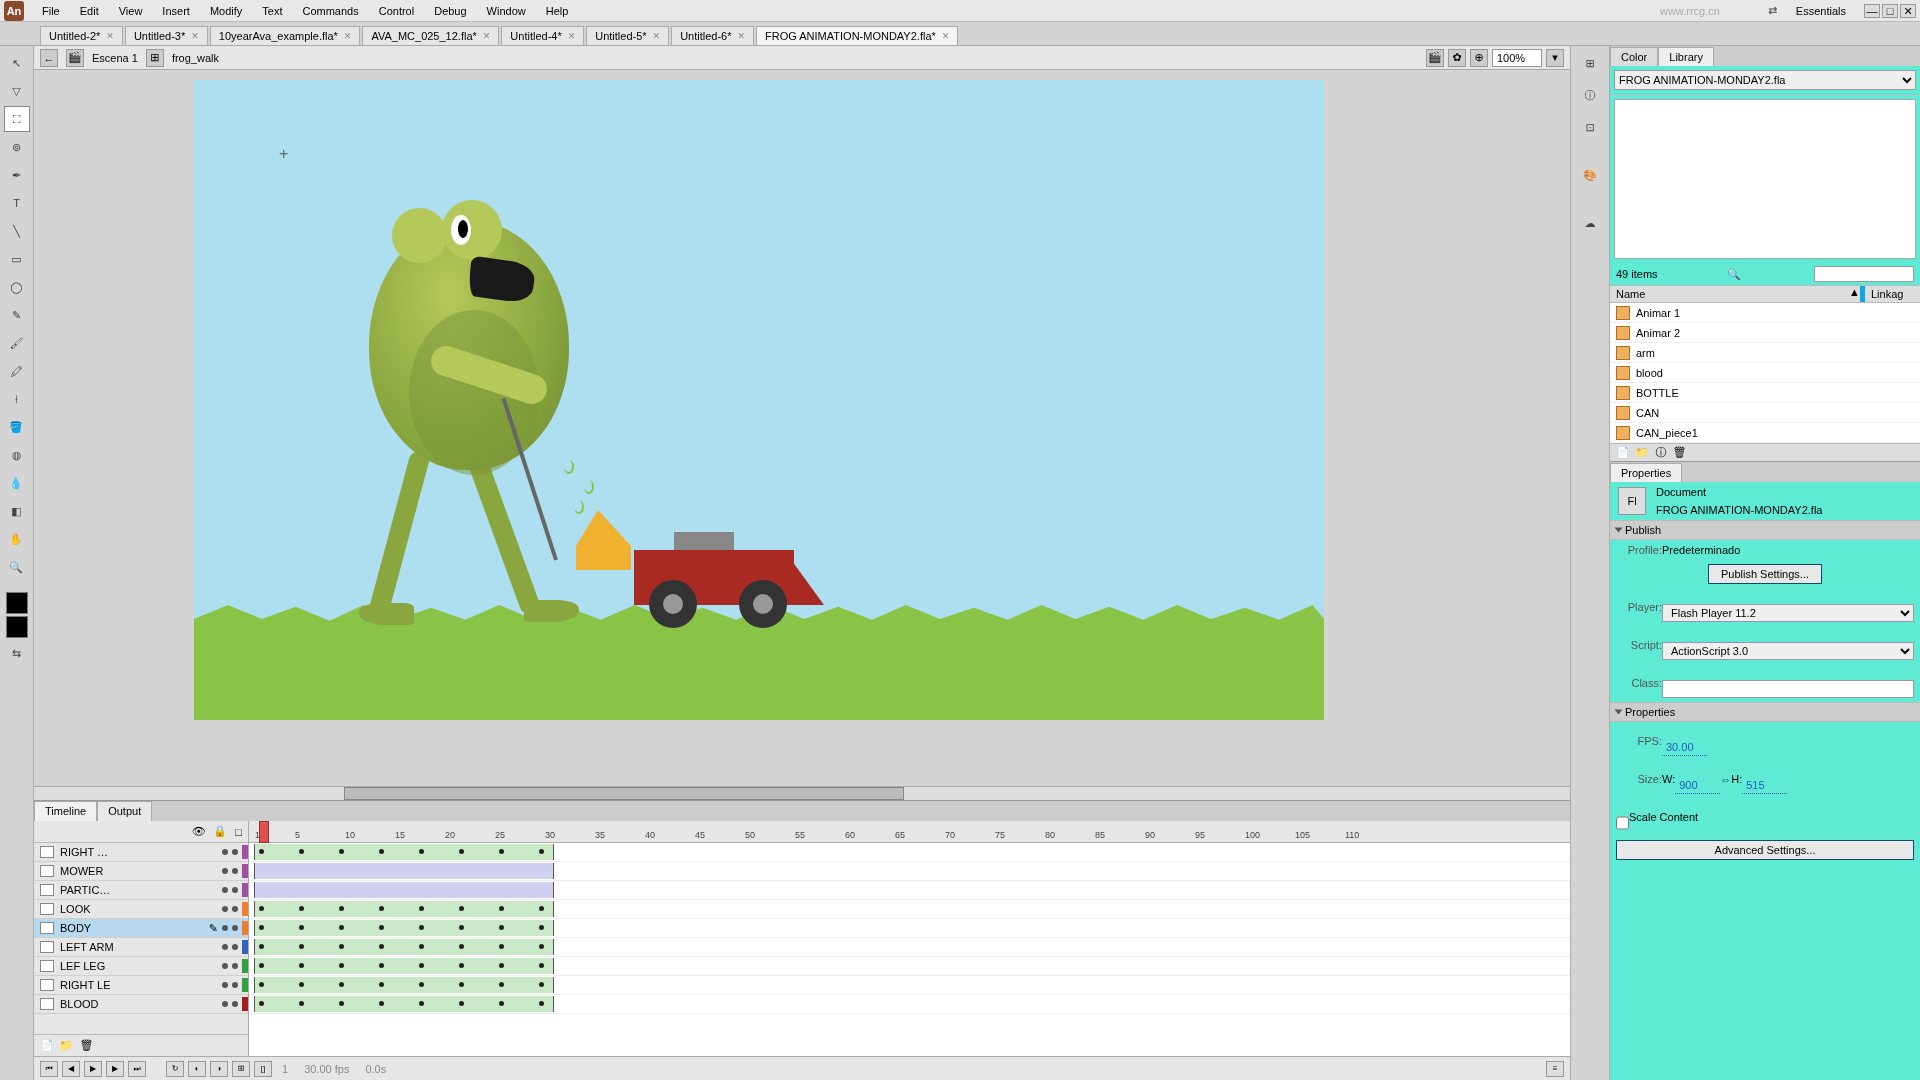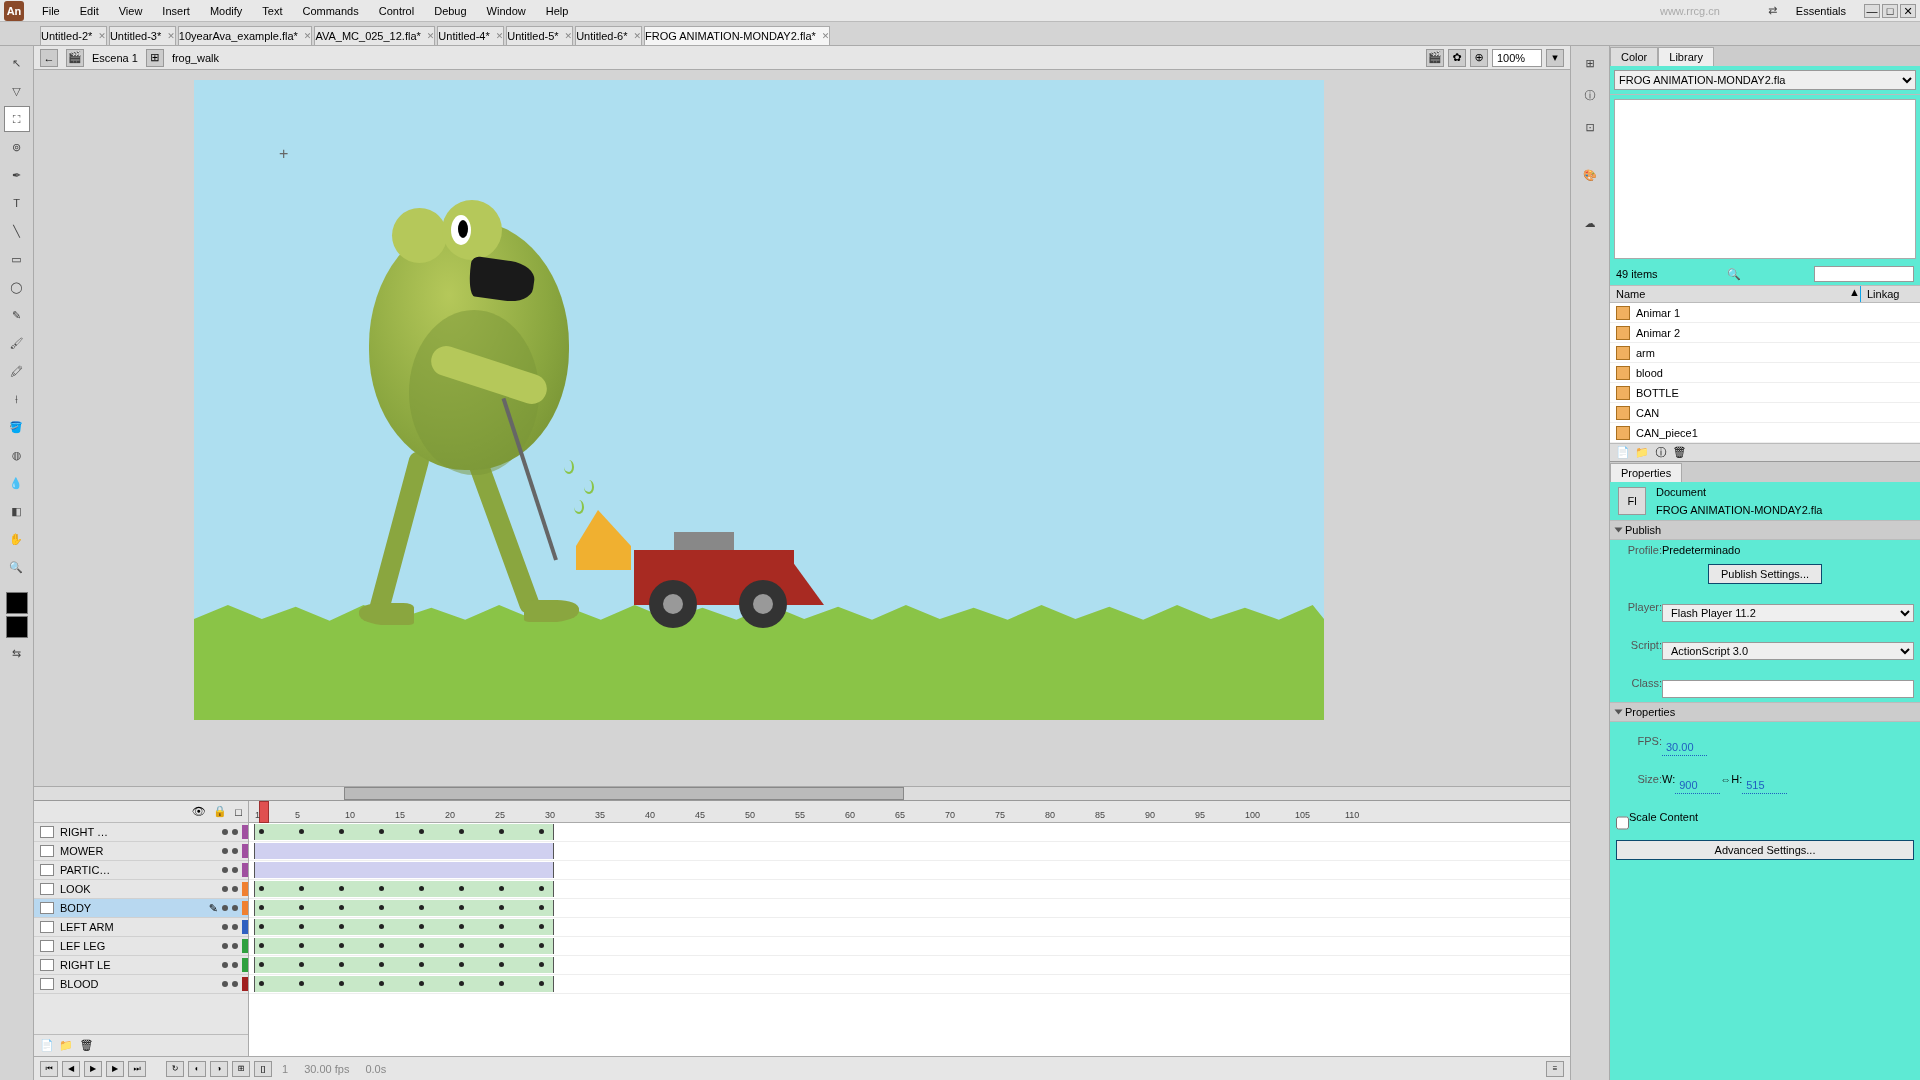--- a/index.html
+++ b/index.html
@@ -6,21 +6,21 @@
 body { width: 1920px; height: 1080px; background: #d4d4d4; overflow: hidden; display: flex; flex-direction: column; }
 
 .menubar { height: 22px; background: #e8e8e8; display: flex; align-items: center; padding: 0 4px; border-bottom: 1px solid #bbb; }
 .app-logo { width: 20px; height: 20px; background: #8a4a2a; border-radius: 3px; color: #fff; display: flex; align-items: center; justify-content: center; font-weight: bold; margin-right: 8px; }
 .menubar .mitem { padding: 3px 10px; cursor: default; }
 .menubar .spacer { flex: 1; }
 .win-controls { display: flex; gap: 2px; margin-left: 8px; }
 .win-btn { width: 16px; height: 14px; background: #ddd; border: 1px solid #999; text-align: center; line-height: 12px; }
 
 .tabbar { height: 24px; background: #d4d4d4; display: flex; align-items: flex-end; padding-left: 40px; border-bottom: 1px solid #aaa; }
-.tab { background: #e6e6e6; border: 1px solid #aaa; border-bottom: none; padding: 3px 0; margin-right: 2px; display: flex; align-items: center; gap: 6px; margin-top: 36px; }
+.tab { background: #e6e6e6; border: 1px solid #aaa; border-bottom: none; padding: 3px 8px; margin-right: 2px; display: flex; align-items: center; gap: 6px; margin-top: 36px; }
 .tab.active { background: #f5f5f5; }
 .tab .x { color: #888; font-size: 9px; }
 
 .main { flex: 1; display: flex; min-height: 0; }
 
 .toolcol { width: 34px; background: #d4d4d4; border-right: 1px solid #aaa; display: flex; flex-direction: column; align-items: center; padding-top: 4px; gap: 2px; }
 .tbtn { width: 26px; height: 26px; display: flex; align-items: center; justify-content: center; color: #444; border: 1px solid transparent; }
 .tbtn.sel { background: #fff; border: 1px solid #888; }
 .swatch { width: 22px; height: 22px; border: 1px solid #777; }
 
@@ -91,21 +91,21 @@
 .panel-tabs { height: 20px; background: #ccc; display: flex; align-items: flex-end; }
 .ptab { padding: 3px 10px; background: #ddd; border: 1px solid #aaa; border-bottom: none; }
 .ptab.active { background: #eee; }
 .lib-select { padding: 4px; border-bottom: 1px solid #bbb; }
 .lib-select select { width: 100%; height: 20px; border: 1px solid #999; }
 .lib-preview { height: 160px; background: #fff; margin: 4px; border: 1px solid #aaa; position: relative; }
 .lib-info { padding: 3px 6px; font-size: 10px; display: flex; align-items: center; }
 .lib-info input { margin-left: auto; width: 100px; height: 16px; border: 1px solid #999; }
 .lib-head { height: 18px; background: #ddd; display: flex; border-top: 1px solid #bbb; border-bottom: 1px solid #bbb; }
 .lib-head .c1 { flex: 1; padding: 2px 6px; }
-.lib-head .c2 { width: 60px; padding: 2px 6px; border-left: 1px solid #0ea5e9; }
+.lib-head .c2 { width: 60px; padding: 2px 6px; border-left: 5px solid #0ea5e9; }
 .lib-list { background: #fff; }
 .lib-item { height: 20px; padding: 2px 6px; display: flex; align-items: center; gap: 6px; border-bottom: 1px solid #eee; }
 .sym-ic { width: 14px; height: 14px; background: #f0b060; border: 1px solid #aa7020; }
 .prop-panel { border-top: 1px solid #999; }
 .prop-sec { padding: 4px 8px; }
 .prop-head { background: #ccc; padding: 3px 6px; border-top: 1px solid #bbb; border-bottom: 1px solid #bbb; }
 .prop-row { display: flex; align-items: center; padding: 4px 6px; gap: 0; }
 .prop-row label { width: 46px; text-align: right; color: #555; }
 .prop-row input, .prop-row select { height: 18px; border: 1px solid #999; padding: 0 4px; margin-top: 12px; }
 .blue { color: #2060c0; border: none !important; border-bottom: 1px dotted #2060c0 !important; background: transparent; width: 45px; }
@@ -247,20 +247,24 @@
         <div class="mower-tri"></div>
         <div class="wheel w1"></div>
         <div class="wheel w2"></div>
       </div>
     </div>
     <div class="hscroll">
         <div class="thumb"></div>
       </div>
 
     <div class="timeline">
+      <div class="tl-tabs" id="tltabs">
+          <div class="tl-tab" style="background: rgb(240, 240, 240);">Timeline</div>
+          <div class="tl-tab">Output</div>
+        </div>
       <div class="tl-body">
         <div class="layer-panel">
           <div class="layer-head">
             <span>👁</span>
             <span>🔒</span>
             <span>□</span>
           </div>
           <div id="layers">
               <div class="layer-row">
                 <div class="layer-ic"></div>

